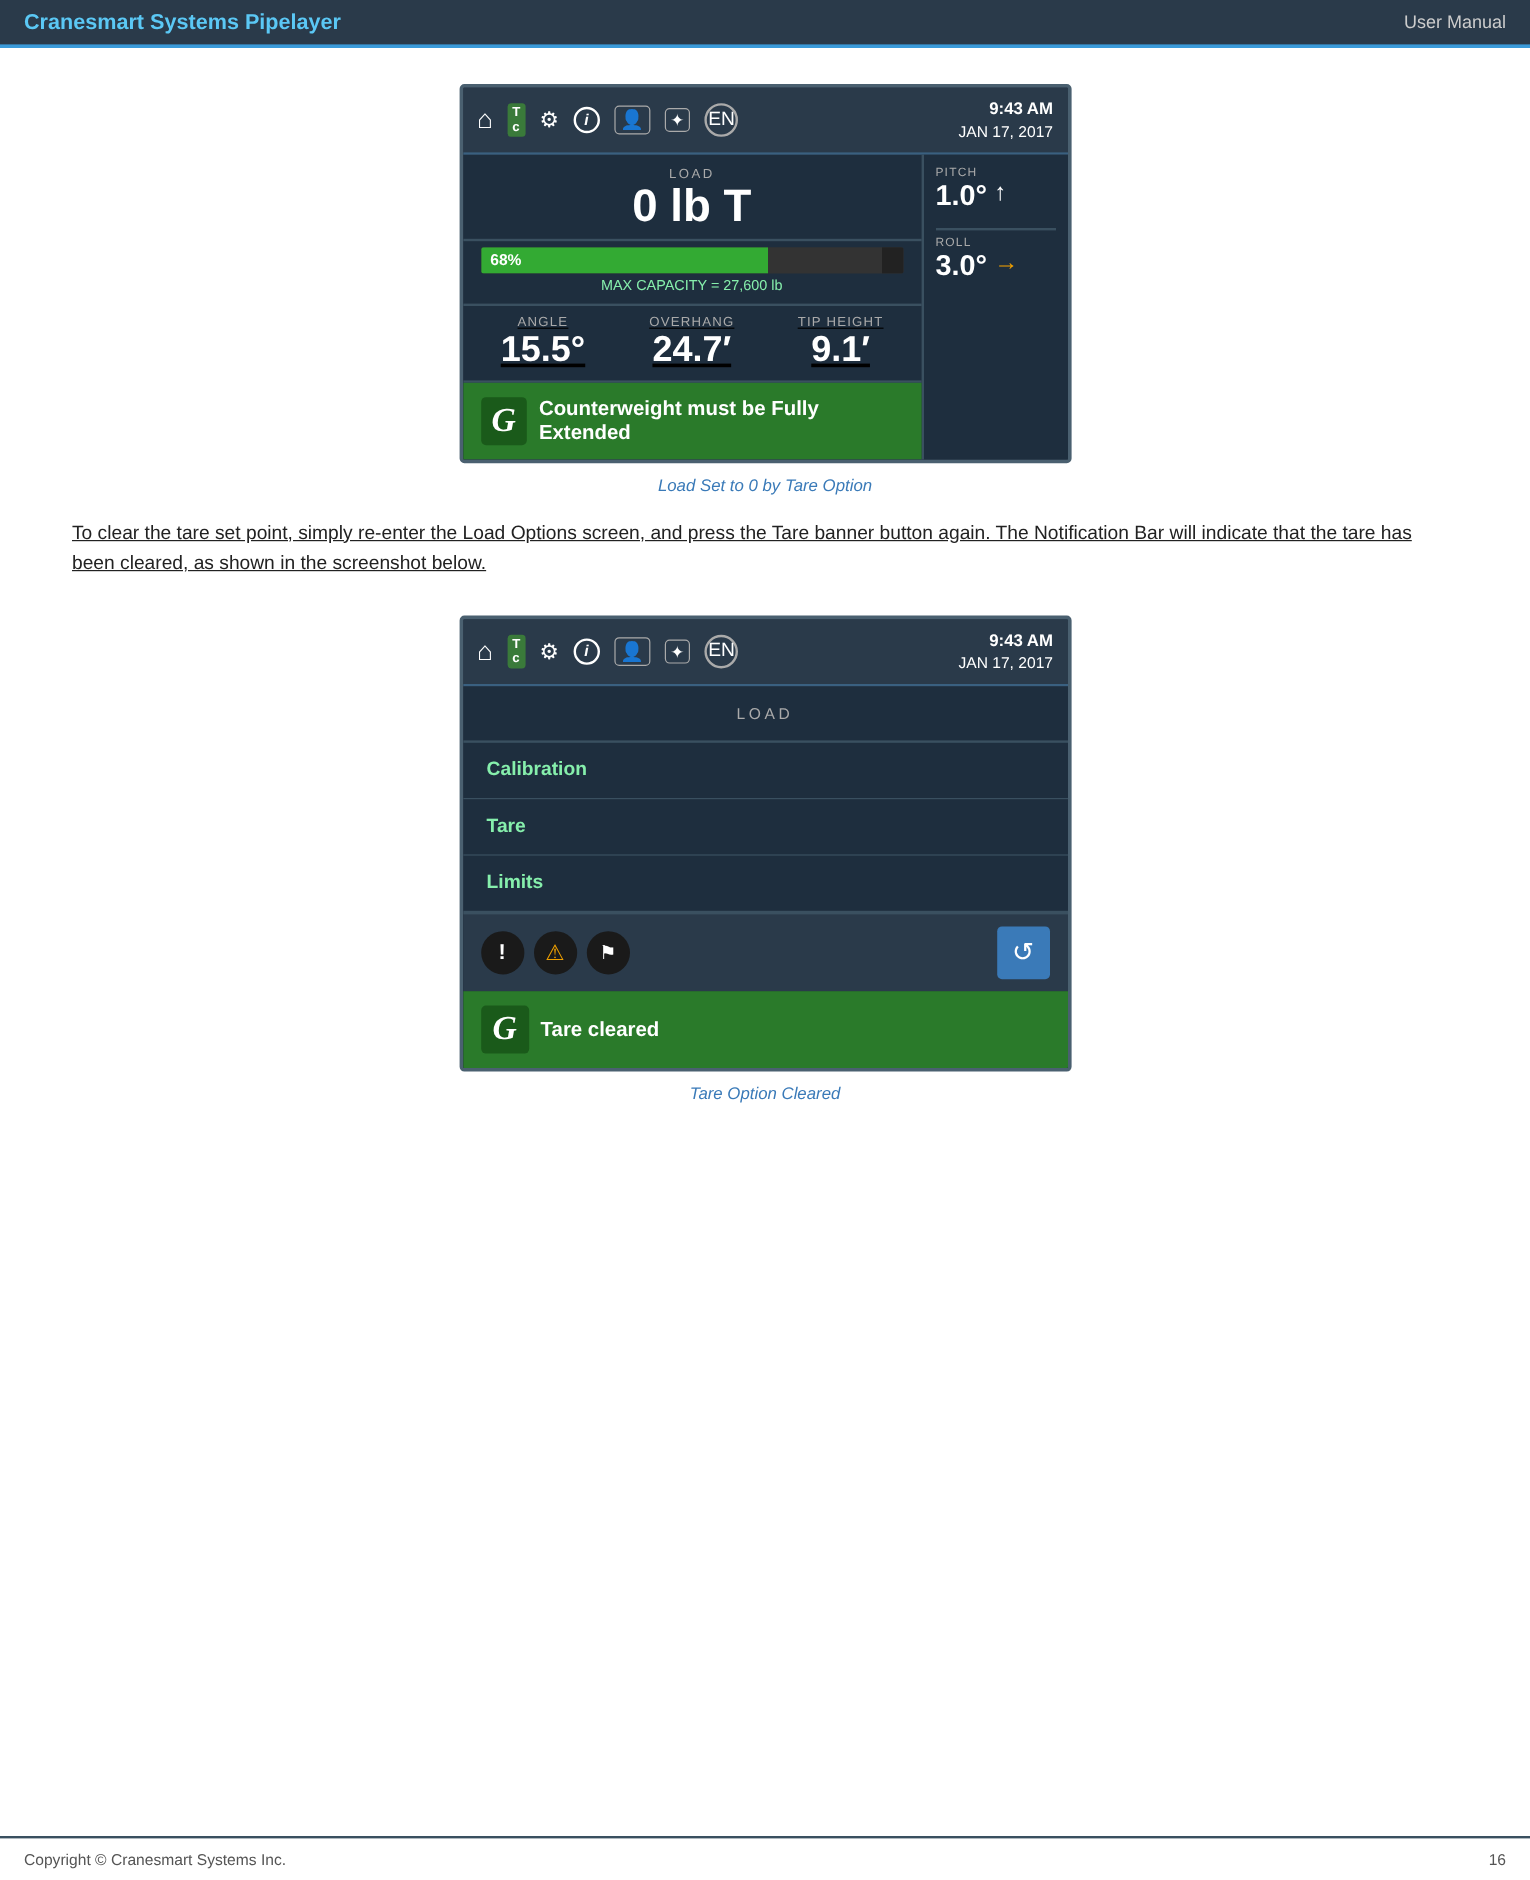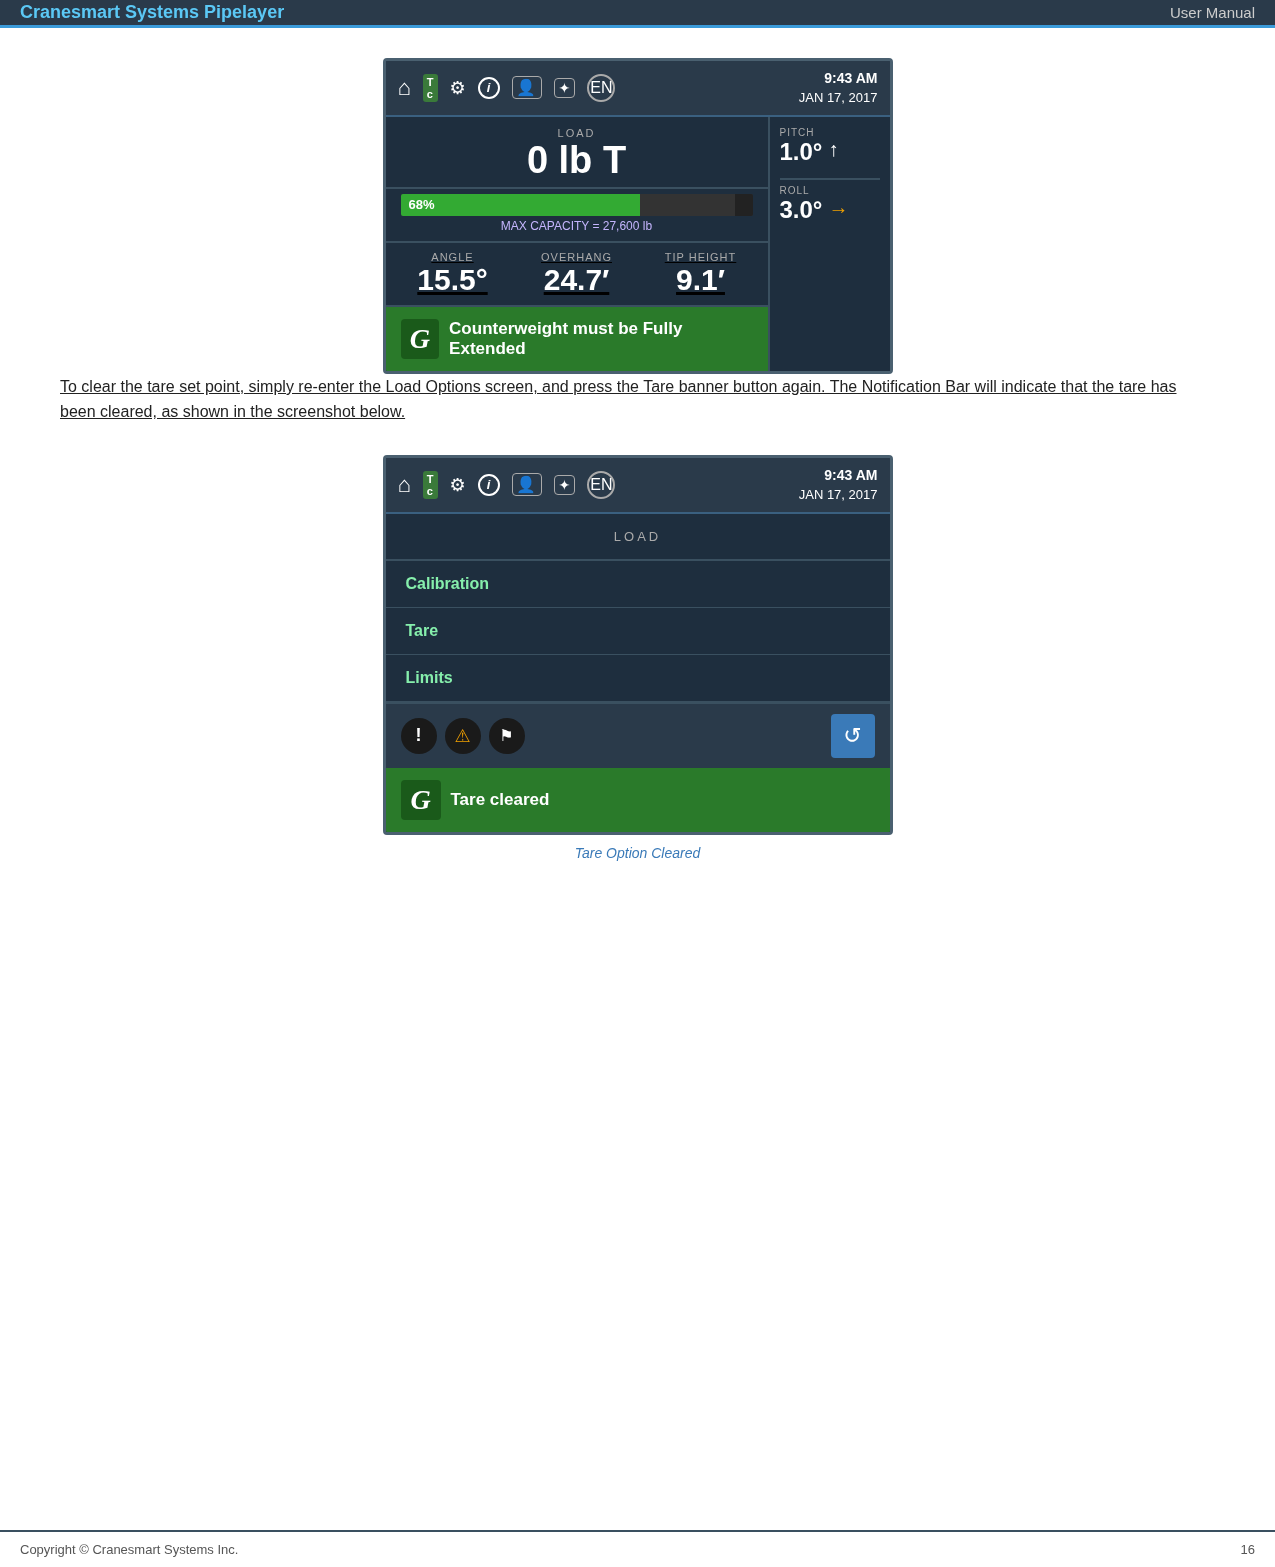--- a/index.html
+++ b/index.html
@@ -7,21 +7,21 @@
       font-family: Arial, sans-serif;
       background: #fff;
       width: 1275px;
       min-height: 1567px;
       position: relative;
     }
 
     
     .header-bar {
       background: #2a3a4a;
-      height: 28px;
+      height: 40px;
       display: flex;
       align-items: center;
       justify-content: space-between;
       padding: 0 20px;
       border-bottom: 3px solid #3a9ad9;
     }
     .header-title {
       color: #5bc8f5;
       font-size: 18px;
       font-weight: bold;
@@ -178,21 +178,21 @@
     }
     .progress-bar-block {
       position: absolute;
       right: 0;
       top: 0;
       bottom: 0;
       width: 18px;
       background: #222;
     }
     .max-capacity {
-      color: #c4b5fd;
+      color: #86efac;
       font-size: 12px;
       text-align: center;
       padding: 3px 0;
     }
 
     .metrics-section {
       display: flex;
       border-bottom: 2px solid #3a5060;
       padding: 8px 5px;
     }
@@ -436,20 +436,21 @@
           <div class="side-label">ROLL</div>
           <div class="side-value">
             <span>3.0°</span>
             <span class="side-arrow-right">→</span>
           </div>
         </div>
       </div>
     </div>
   </div>
 
+  <div class="caption">Load Set to 0 by Tare Option</div>
 
   <p class="body-text">To clear the tare set point, simply re-enter the Load Options screen, and press the Tare banner button again.  The Notification Bar will indicate that the tare has been cleared, as shown in the screenshot below.</p>
 
   <div class="device-screenshot">
 
     <div class="device-topbar">
       <div class="device-topbar-icons">
         <span class="topbar-icon home">⌂</span>
         <span class="topbar-icon tare-c">T<br>c</span>
         <span class="topbar-icon gear">⚙</span>

